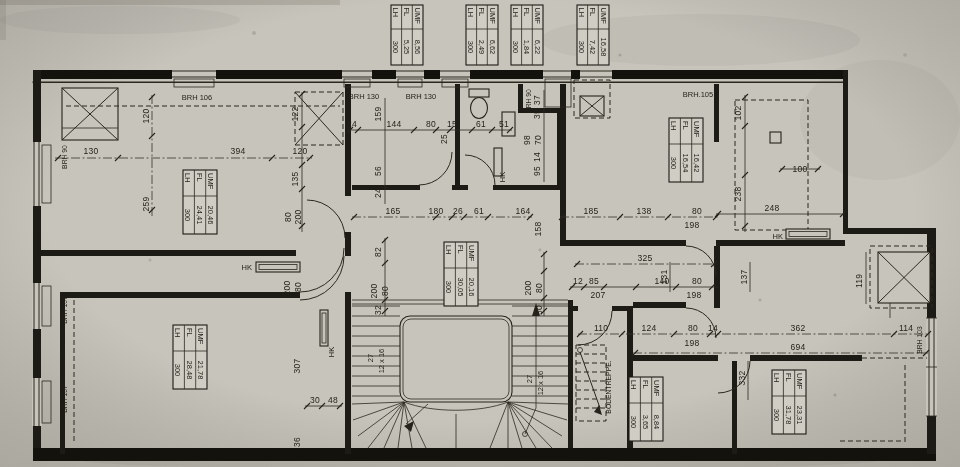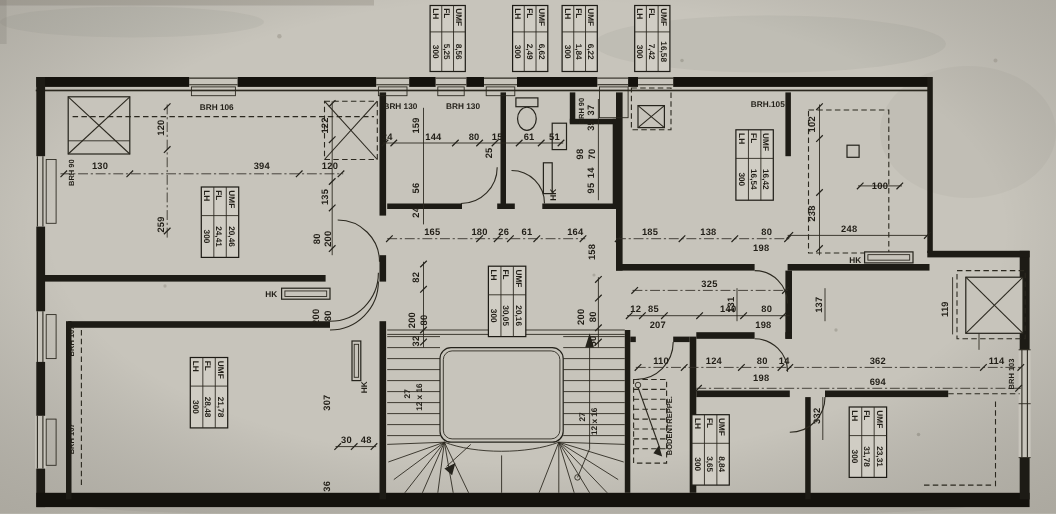--- a/index.html
+++ b/index.html
@@ -1,16 +1,16 @@
 <!DOCTYPE html>
 <html><head>
 <meta charset="utf-8">
 <style>
   html,body{margin:0;padding:0;background:#aeaba3;}
-  #scan{position:relative;width:960px;height:467px;background:#c7c4bb;overflow:hidden;font-weight:bold;}
+  #scan{position:relative;width:960px;height:467px;background:#c7c4bb;overflow:hidden;}
   svg{display:block}
   svg text{font-family:"Liberation Sans",sans-serif;fill:#211e17;}
   .t8{font-size:8.5px;letter-spacing:.2px}
   .t7{font-size:7.5px}
   .t6{font-size:6.8px}
   .w{fill:#1d1b15;}
   .band{fill:#14120d;}
   .ln{stroke:#2b281f;stroke-width:1;fill:none}
   .lt{stroke:#2b281f;stroke-width:.8;fill:none}
   .dash{stroke:#2b281f;stroke-width:1;fill:none;stroke-dasharray:5 3}

